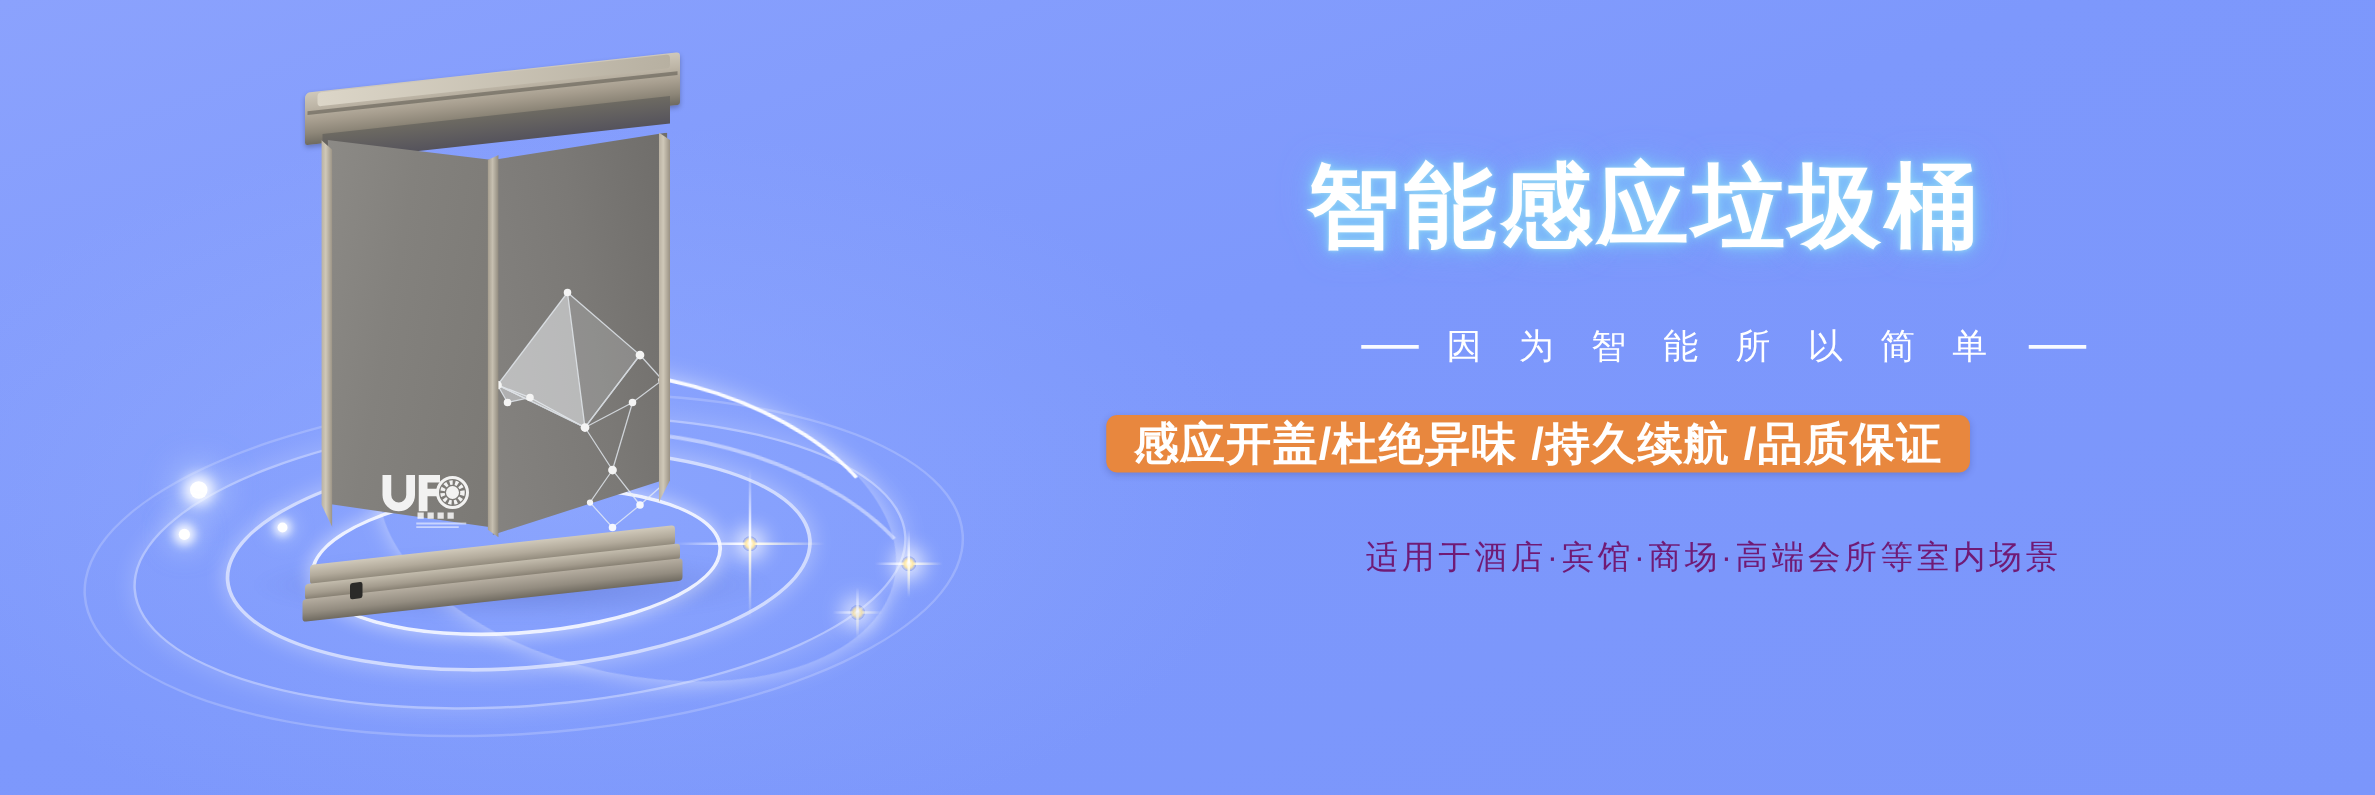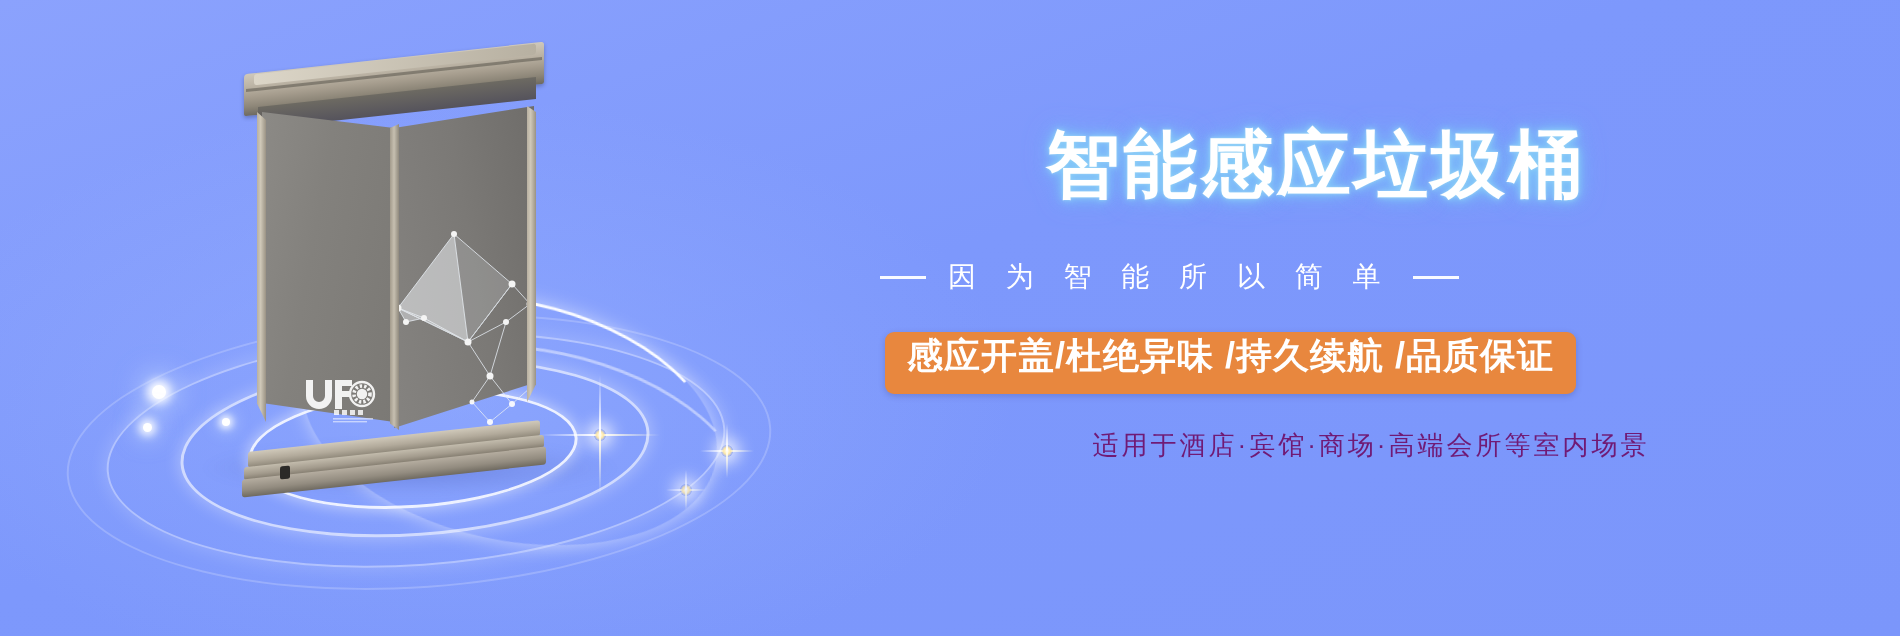--- a/index.html
+++ b/index.html
@@ -192,35 +192,35 @@
     white-space:nowrap;
     text-shadow:
       0 0 2px #9fd6f5,
       0 0 6px #8fd0f7,
       0 0 14px rgba(128,205,248,.95),
       0 0 26px rgba(110,190,250,.7);
   }
 
   .tagline{
     position:absolute;left:0;top:258px;width:100%;
-    display:flex;align-items:center;
+    display:flex;align-items:center;justify-content:center;
     gap:22px;
     padding-right:22px;
   }
   .tagline .rule{
     display:block;width:46px;height:3px;background:#ffffff;opacity:.95;
   }
   .tagline .tl-text{
     font-size:28px;color:#ffffff;letter-spacing:11px;white-space:nowrap;
   }
 
   .feature-bar{
     position:absolute;left:5px;top:332px;
-    height:62px;
-    display:flex;align-items:flex-start;
+    height:46px;
+    display:flex;align-items:center;
     padding:0 22px;
     background:#e8873e;
     border-radius:9px;
     box-shadow:0 2px 6px rgba(40,40,90,.22);
   }
   .feature-bar .fb-text{
     font-size:36px;font-weight:bold;color:#ffffff;
     letter-spacing:1px;white-space:nowrap;
   }
 

